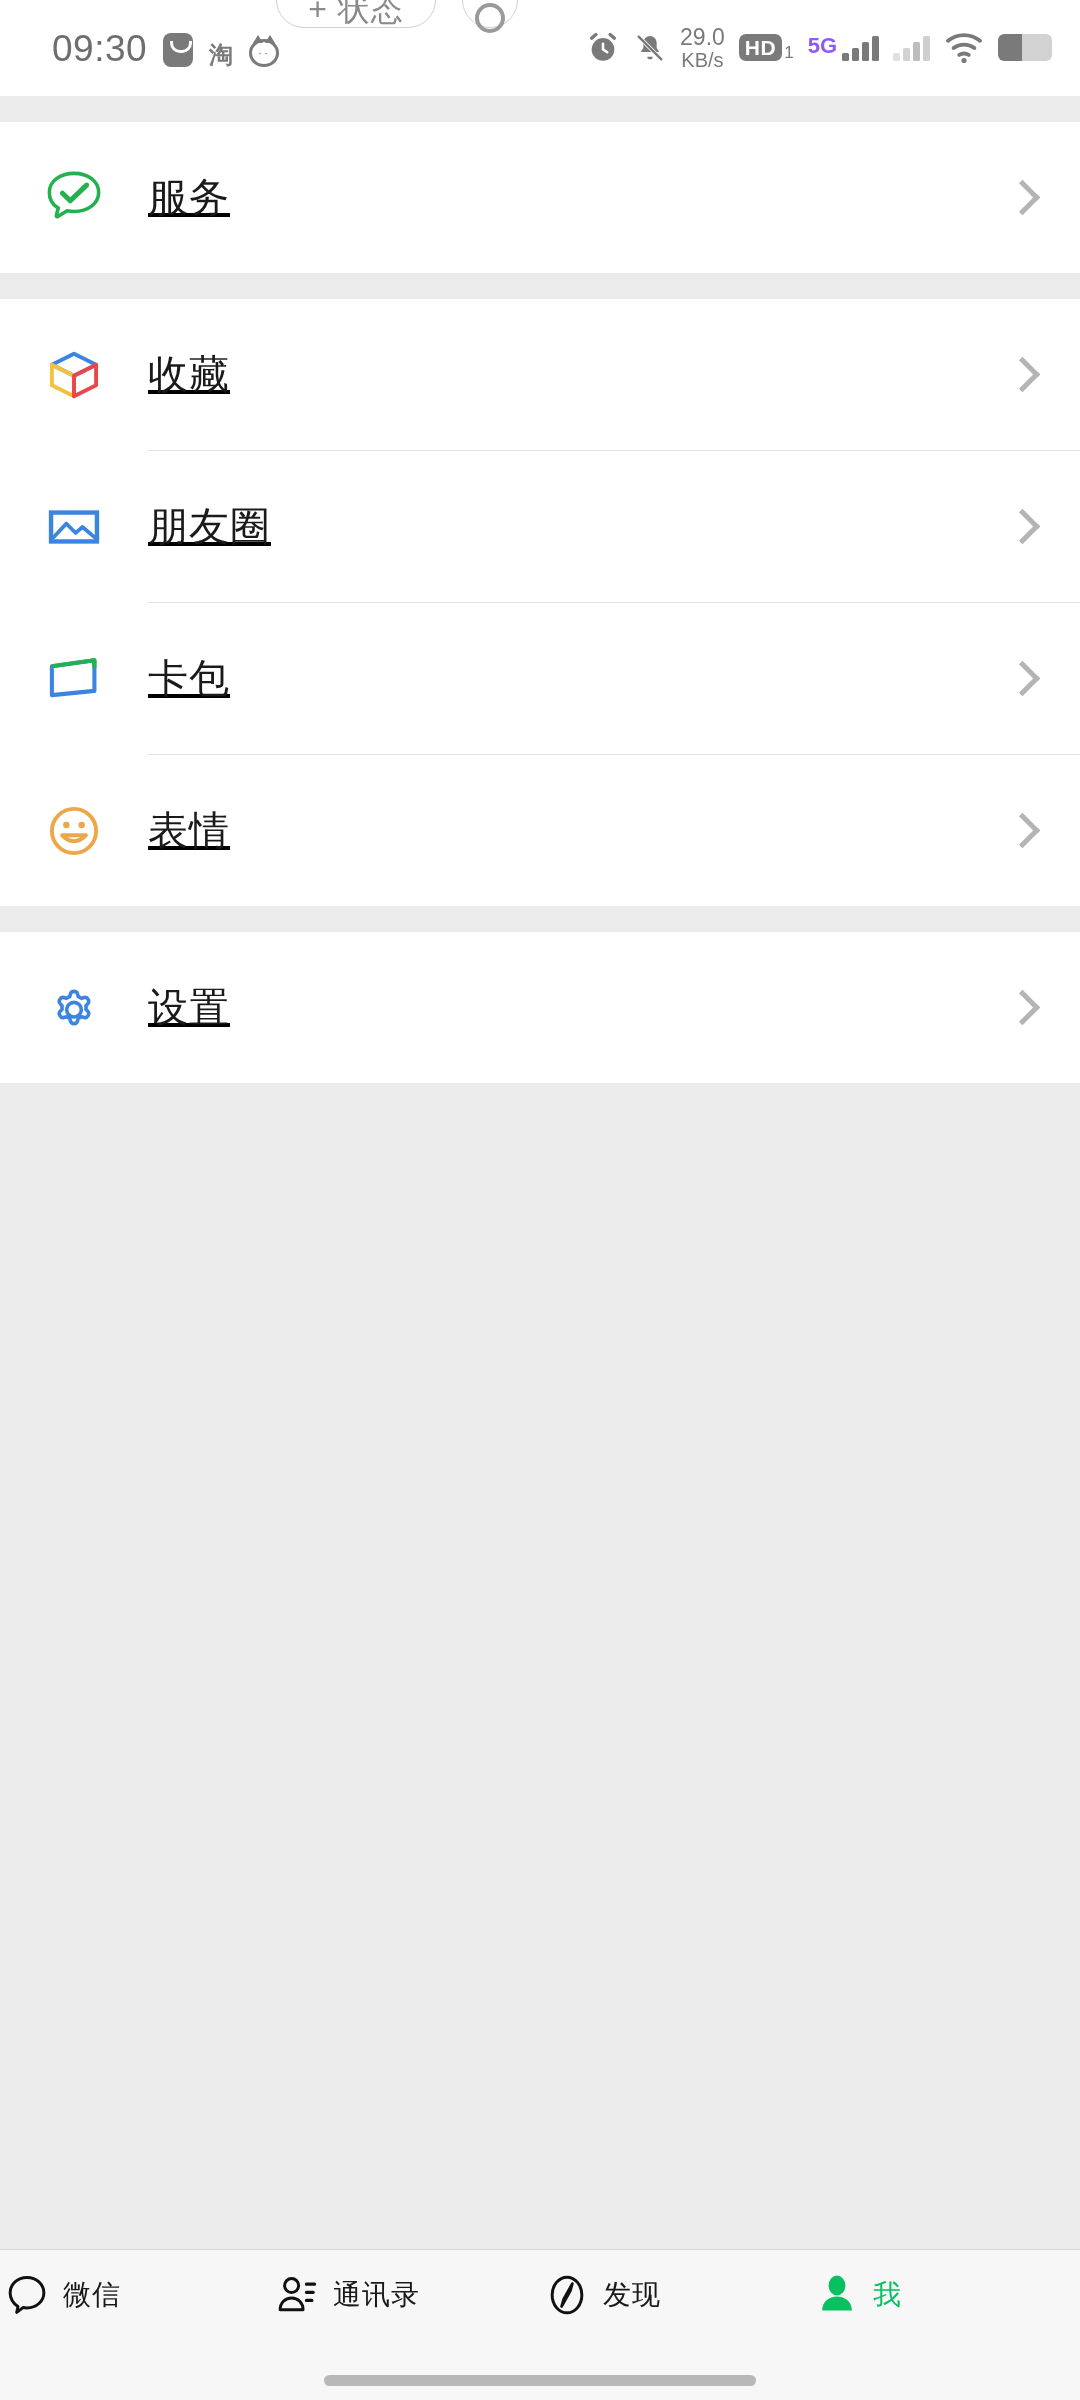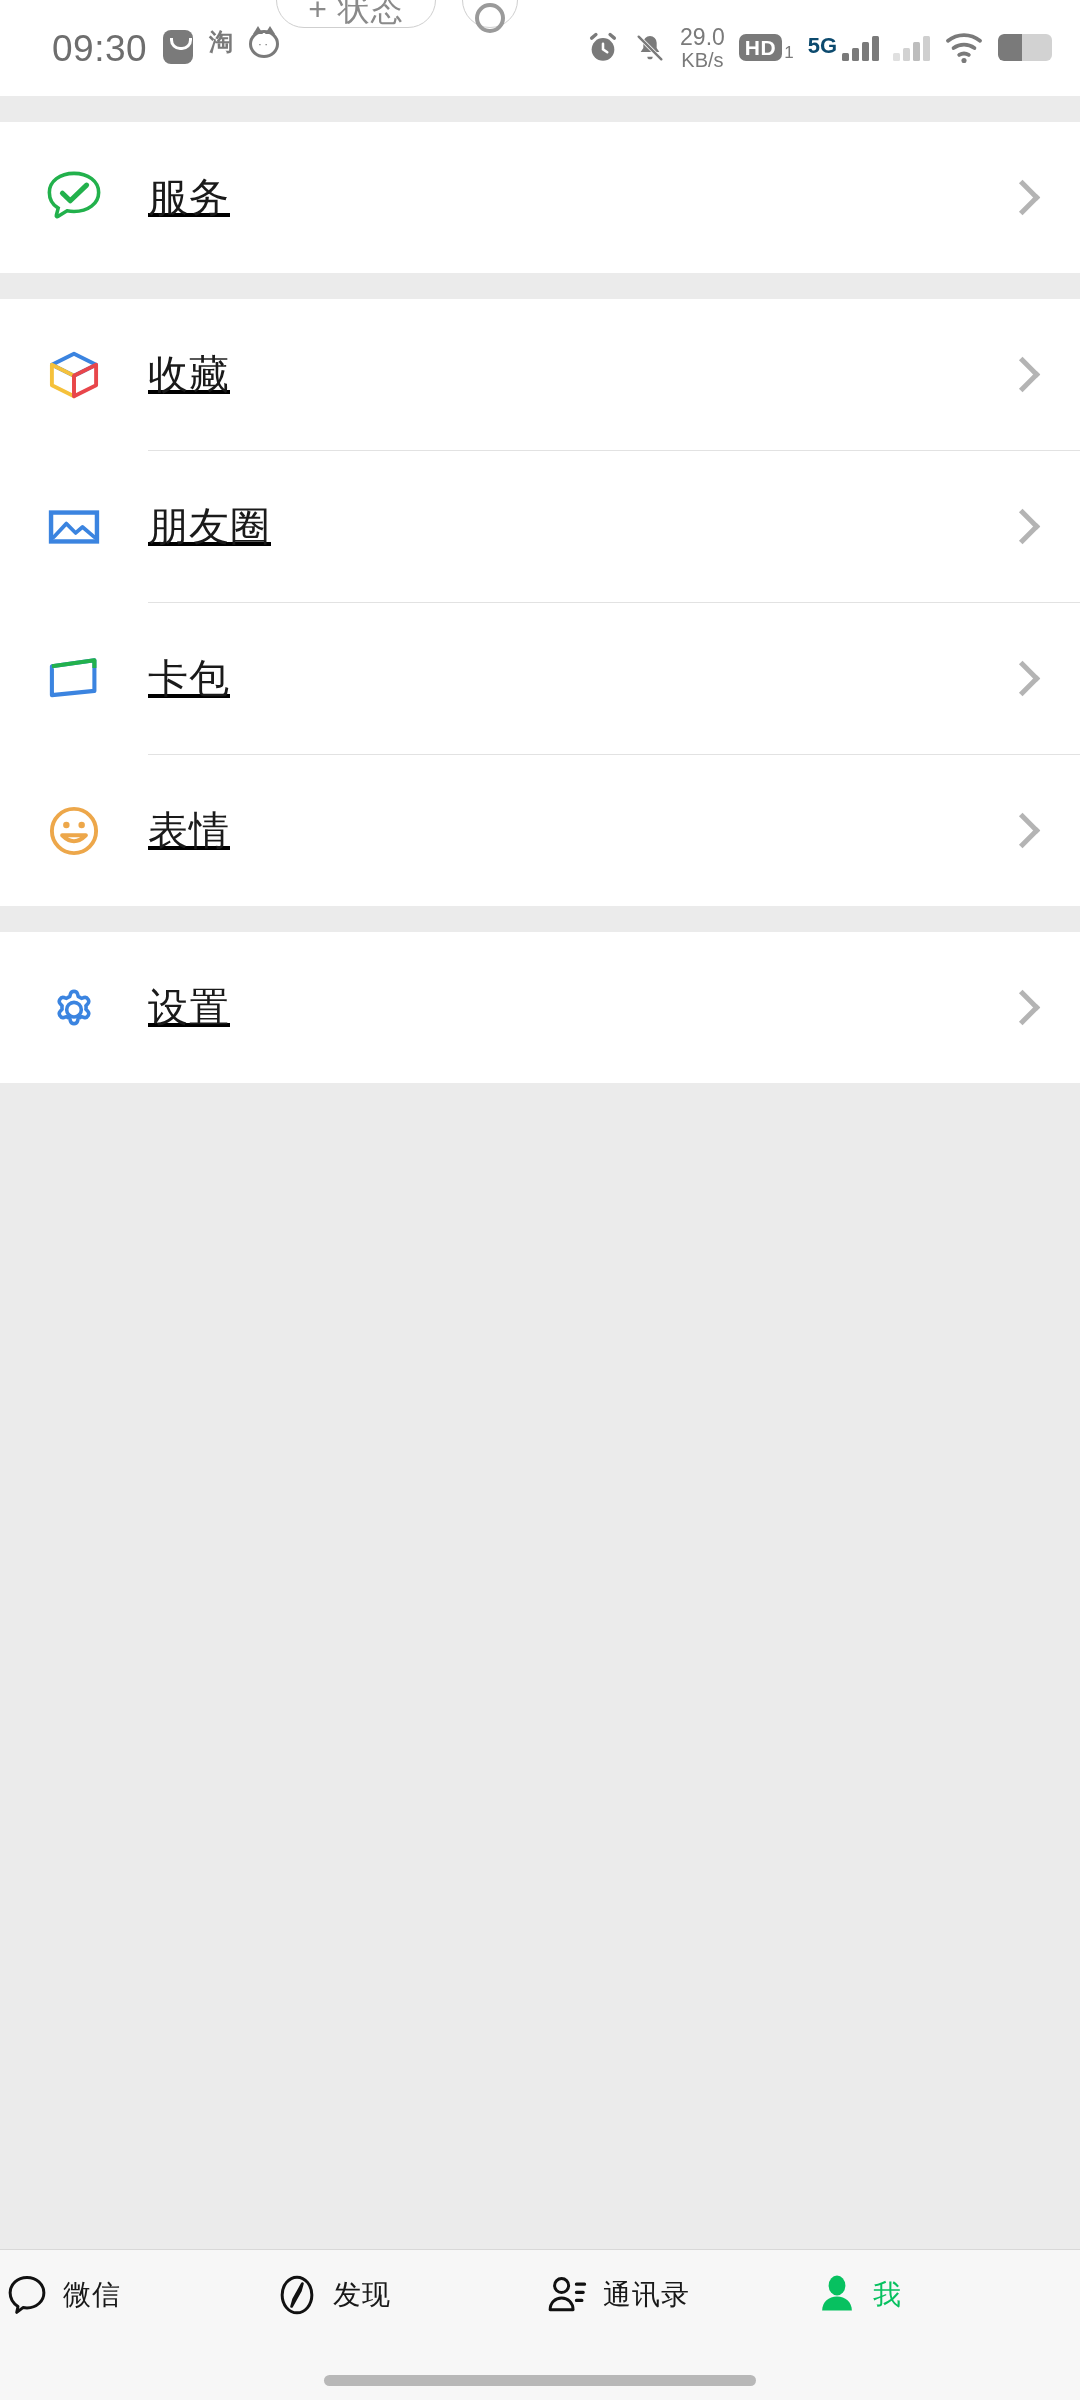--- a/index.html
+++ b/index.html
@@ -37,21 +37,21 @@
     width:30px; height:30px; border-radius:50%;
     border:4px solid #9a9a9a; margin-bottom:-6px;
   }
 
   
   .statusbar {
     position:absolute; top:0; left:0; width:1080px; height:96px;
     display:flex; align-items:center; justify-content:space-between;
     padding:0 28px 0 52px; background:#ffffff; z-index:4;
   }
-  .sb-left { display:flex; align-items:flex-start; gap:16px; }
+  .sb-left { display:flex; align-items:flex-end; gap:16px; }
   .sb-time { font-size:37px; color:#6e6e6e; letter-spacing:0.5px; line-height:1; }
   .sb-appicon { display:flex; align-items:center; }
   .ic-mail {
     width:30px; height:34px; border-radius:8px; background:#7a7a7a;
     position:relative;
   }
   .ic-mail::after {
     content:""; position:absolute; left:7px; top:8px;
     width:16px; height:9px; border:3px solid #fff; border-top:none;
     border-radius:0 0 10px 10px;
@@ -78,21 +78,21 @@
   }
   .netspeed .n1 { font-size:23px; }
   .netspeed .n2 { font-size:20px; }
   .hdwrap { display:flex; align-items:flex-end; gap:2px; }
   .hd-badge {
     background:#7a7a7a; color:#fff; font-size:21px; font-weight:bold;
     border-radius:7px; padding:3px 6px; line-height:1; letter-spacing:0.5px;
   }
   .hd-sub { font-size:17px; color:#7a7a7a; line-height:1; }
   .sigwrap { display:flex; align-items:flex-end; gap:5px; }
-  .sig-label { font-size:22px; color:#0c4a6e; font-weight:bold; line-height:1;
+  .sig-label { font-size:22px; color:#8b5cf6; font-weight:bold; line-height:1;
                align-self:flex-start; margin-bottom:-4px; }
   .bars { display:flex; align-items:flex-end; gap:3px; height:26px; }
   .bars i { display:block; width:7px; background:#7a7a7a; border-radius:1.5px; }
   .bars i:nth-child(1){height:8px}
   .bars i:nth-child(2){height:13px}
   .bars i:nth-child(3){height:19px}
   .bars i:nth-child(4){height:25px}
   .bars.dim i:nth-child(1){background:#e0e0e0}
   .bars.dim i:nth-child(2){background:#d2d2d2}
   .bars.dim i:nth-child(3){background:#bdbdbd}
@@ -334,36 +334,36 @@
         <svg width="54" height="54" viewBox="0 0 40 40">
           <path d="M20 7c7 0 12.5 5 12.5 11.3 0 6.3-5.5 11.3-12.5 11.3-1 0-2-.1-3-.3l-4.6 3.6.9-4.4C10.2 26.4 7.5 22.7 7.5 18.3 7.5 12 13 7 20 7z" fill="none" stroke="#111" stroke-width="2.2" stroke-linejoin="round"></path>
         </svg>
       </div>
       <div class="tab-label">微信</div>
     </div>
 
     <div class="tab">
       <div class="tab-icon">
         <svg width="54" height="54" viewBox="0 0 40 40">
-          <ellipse cx="20" cy="20" rx="11" ry="13.2" fill="none" stroke="#111" stroke-width="2.2"></ellipse>
-          <path d="M24 11.5 L17.5 23 L16 28.5 L22.5 17 Z" fill="none" stroke="#111" stroke-width="2" stroke-linejoin="round"></path>
-        </svg>
-      </div>
-      <div class="tab-label">发现</div>
+          <circle cx="16" cy="13" r="5.2" fill="none" stroke="#111" stroke-width="2.2"></circle>
+          <path d="M7.5 31c0-5.2 3.8-8.8 8.5-8.8s8.5 3.6 8.5 8.8z" fill="none" stroke="#111" stroke-width="2.2" stroke-linejoin="round"></path>
+          <path d="M27 12h6M27 18h5M27 24h4" stroke="#111" stroke-width="2.4" stroke-linecap="round"></path>
+        </svg>
+      </div>
+      <div class="tab-label">通讯录</div>
     </div>
 
     <div class="tab">
       <div class="tab-icon">
         <svg width="54" height="54" viewBox="0 0 40 40">
-          <circle cx="16" cy="13" r="5.2" fill="none" stroke="#111" stroke-width="2.2"></circle>
-          <path d="M7.5 31c0-5.2 3.8-8.8 8.5-8.8s8.5 3.6 8.5 8.8z" fill="none" stroke="#111" stroke-width="2.2" stroke-linejoin="round"></path>
-          <path d="M27 12h6M27 18h5M27 24h4" stroke="#111" stroke-width="2.4" stroke-linecap="round"></path>
-        </svg>
-      </div>
-      <div class="tab-label">通讯录</div>
+          <ellipse cx="20" cy="20" rx="11" ry="13.2" fill="none" stroke="#111" stroke-width="2.2"></ellipse>
+          <path d="M24 11.5 L17.5 23 L16 28.5 L22.5 17 Z" fill="none" stroke="#111" stroke-width="2" stroke-linejoin="round"></path>
+        </svg>
+      </div>
+      <div class="tab-label">发现</div>
     </div>
 
     <div class="tab active">
       <div class="tab-icon">
         <svg width="54" height="54" viewBox="0 0 40 40">
           <ellipse cx="20" cy="13" rx="6.2" ry="7.4" fill="#07c160"></ellipse>
           <path d="M9 31.5c0-6.3 4.9-10.4 11-10.4s11 4.1 11 10.4z" fill="#07c160"></path>
         </svg>
       </div>
       <div class="tab-label">我</div>

